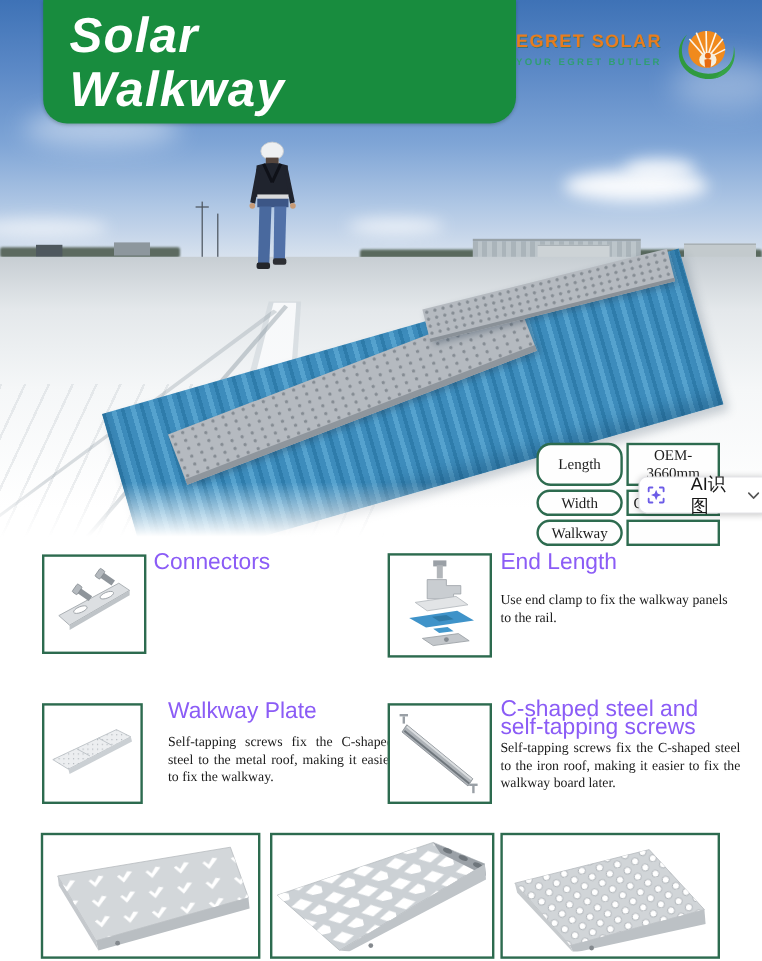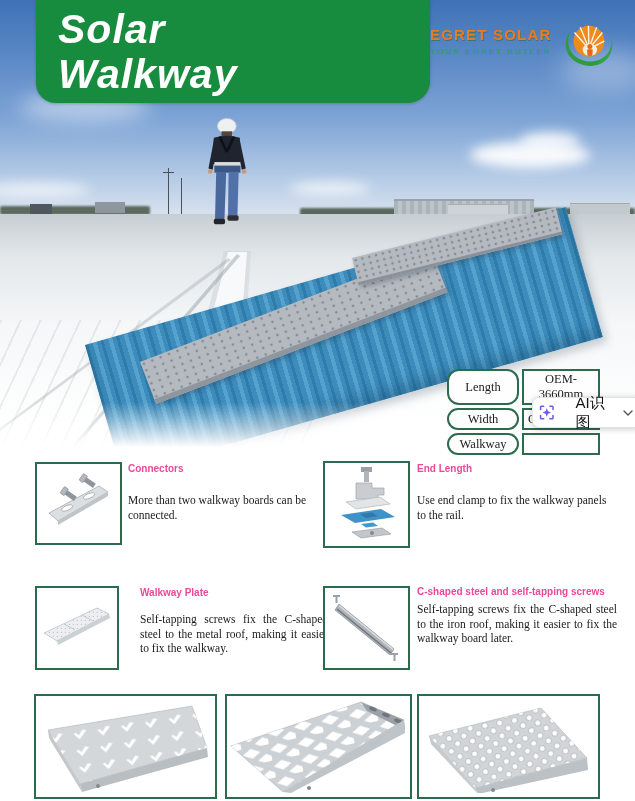--- a/index.html
+++ b/index.html
@@ -65,21 +65,21 @@
   .ai-btn{position:absolute;left:532px;top:397px;width:96px;height:29px;background:#fff;
         border:1px solid #e4e4e8;border-radius:7px;box-shadow:0 1px 6px rgba(0,0,0,.22);
         display:flex;align-items:center;padding:0 6px;gap:5px;cursor:pointer;}
   .ai-label{font-size:15px;color:#161616;margin-left:16px;}
   .ai-chevron{margin-left:auto;display:flex;align-items:center;padding:2px;}
 
   
   .fbox{position:absolute;border:2px solid #2d6b4f;background:#fff;padding:3px;}
   .fbox svg{display:block;background:#fff;}
   .ftext{position:absolute;}
-  .ftitle{font-weight:700;font-size:10px;line-height:15px;color:#ec4899;}
+  .ftitle{font-weight:400;font-size:19px;line-height:15px;color:#8b5cf6;}
   .fdesc{font-family:"Liberation Serif",serif;font-size:11.5px;line-height:14.5px;color:#1a1a1a;margin-top:17px;}
   .just{text-align:justify;}
 
   
   .gbox{position:absolute;border:2px solid #2d6b4f;background:#fff;padding:4px;}
   .gbox svg{display:block;}
 </style>
 </head>
 <body>
 
@@ -216,21 +216,20 @@
         <rect x="-4" y="-18" width="8" height="5" rx="1" fill="#b4b9be" stroke="#83898f" stroke-width="0.6"></rect>
       </g>
       <g transform="translate(56 20) rotate(-55)">
         <rect x="-2.5" y="-14" width="5" height="12" fill="#8f959b"></rect>
         <rect x="-4" y="-18" width="8" height="5" rx="1" fill="#b4b9be" stroke="#83898f" stroke-width="0.6"></rect>
       </g>
     </svg>
   </div>
   <div class="ftext" style="left:128px;top:461px;width:182px;">
     <div class="ftitle">Connectors</div>
-    <div class="fdesc">More than two walkway boards can be connected.</div>
   </div>
 
   <div class="fbox" style="left:323px;top:461px;">
     <svg width="77" height="77" viewBox="0 0 77 77">
       <rect x="33" y="1" width="11" height="5" fill="#9aa0a6"></rect>
       <rect x="36" y="5" width="5" height="11" fill="#b2b6ba"></rect>
       <path d="M28 17 h16 v5 h12 v7 h-6 v4 h-22 Z" fill="#c9cdd1" stroke="#a0a5aa" stroke-width="0.7"></path>
       <polygon points="18,36 52,31 62,38 28,43" fill="#e2e4e6" stroke="#b4b9bd" stroke-width="0.7"></polygon>
       <polygon points="13,49 53,43 67,51 27,57" fill="#3f93c9"></polygon>
       <polygon points="32,48 44,46.5 50,50 38,52" fill="#2f7aa8"></polygon>

